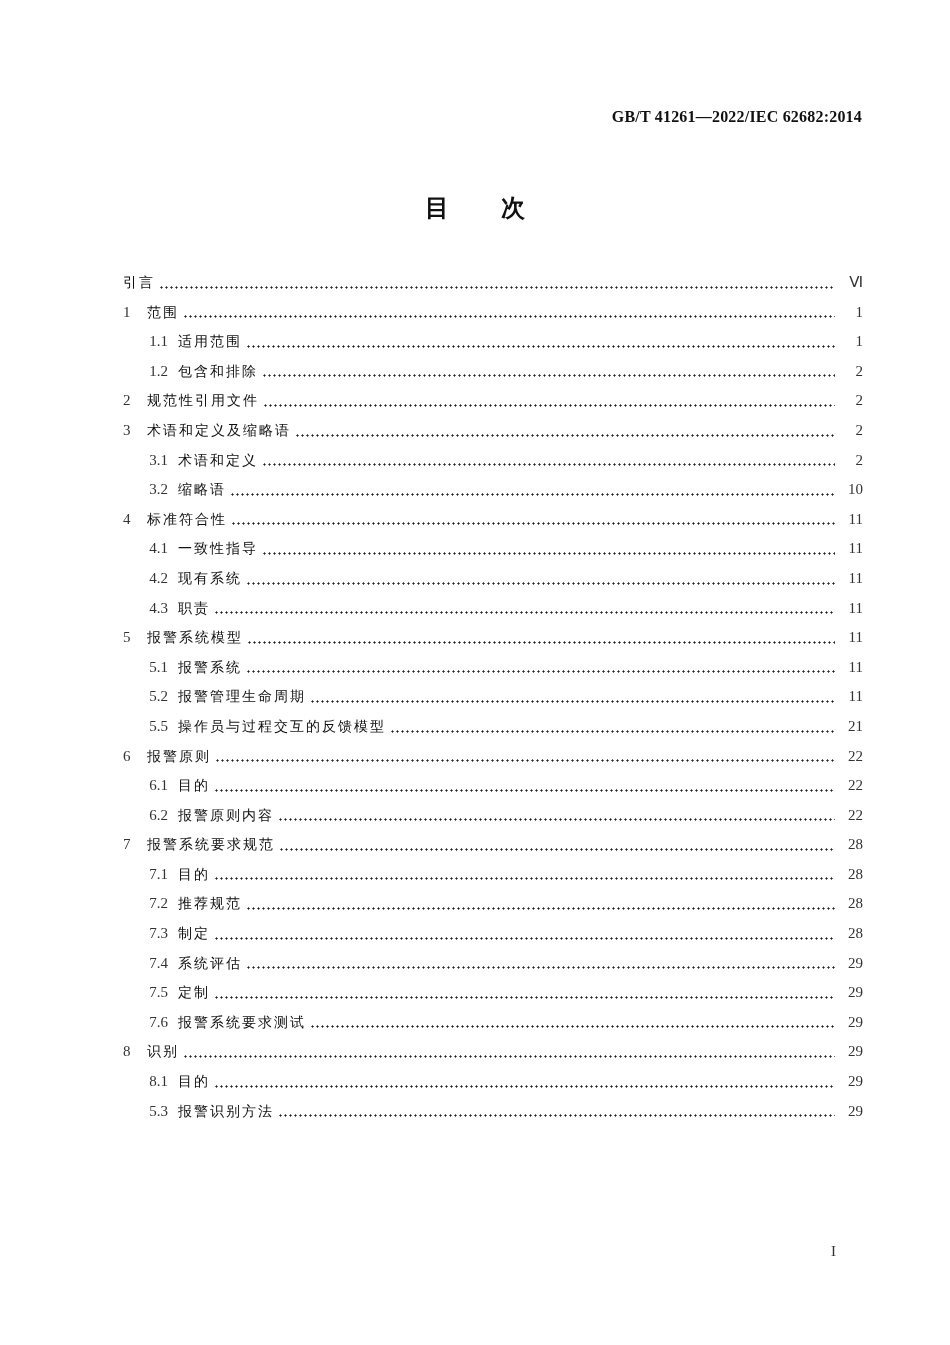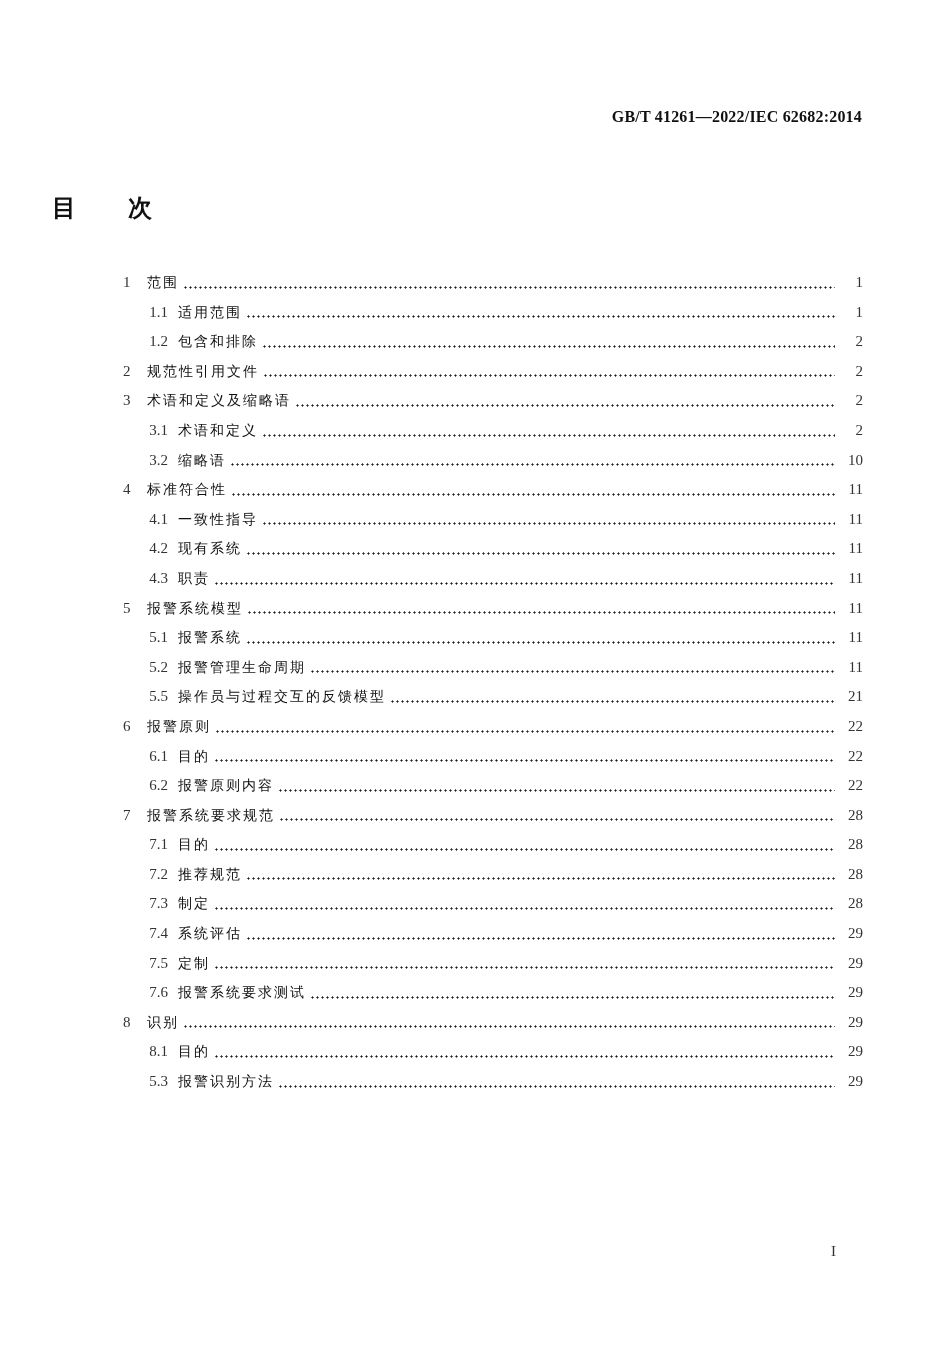--- a/index.html
+++ b/index.html
@@ -8,21 +8,21 @@
       font-family: "DejaVu Serif", "Liberation Serif", serif;
       color: #1a1a1a;
     }
     .std-code {
       position: absolute; top: 108px; right: 88px;
       font-family: "Liberation Serif", serif; font-weight: bold;
       font-size: 16px; letter-spacing: 0.2px; color: #111;
     }
     .title {
       position: absolute; top: 192px; left: 0; width: 100%;
-      font-family: "DejaVu Sans", sans-serif;
+      text-align: center; font-family: "DejaVu Sans", sans-serif;
       font-size: 24px; font-weight: bold; letter-spacing: 52px;
       text-indent: 52px; color: #111;
     }
     .toc {
       position: absolute; top: 268px; left: 123px; width: 740px;
       list-style: none; margin: 0; padding: 0;
     }
     .toc-row {
       display: flex; align-items: flex-end; height: 29.6px;
       font-size: 14px; line-height: 29.6px;
@@ -44,20 +44,26 @@
   </style>
 </head>
 <body>
 
 <div class="std-code">GB/T 41261—2022/IEC 62682:2014</div>
 
 <div class="title">目次</div>
 
 <ul class="toc" id="toc">
     <li class="toc-row level-1">
+      <span class="num" style="width: 0px;"></span>
+      <span class="label">引言</span>
+      <span class="leader"></span>
+      <span class="page">Ⅵ</span>
+    </li>
+    <li class="toc-row level-1">
       <span class="num">1</span>
       <span class="label">范围</span>
       <span class="leader"></span>
       <span class="page">1</span>
     </li>
     <li class="toc-row level-2">
       <span class="num">1.1</span>
       <span class="label">适用范围</span>
       <span class="leader"></span>
       <span class="page">1</span>

